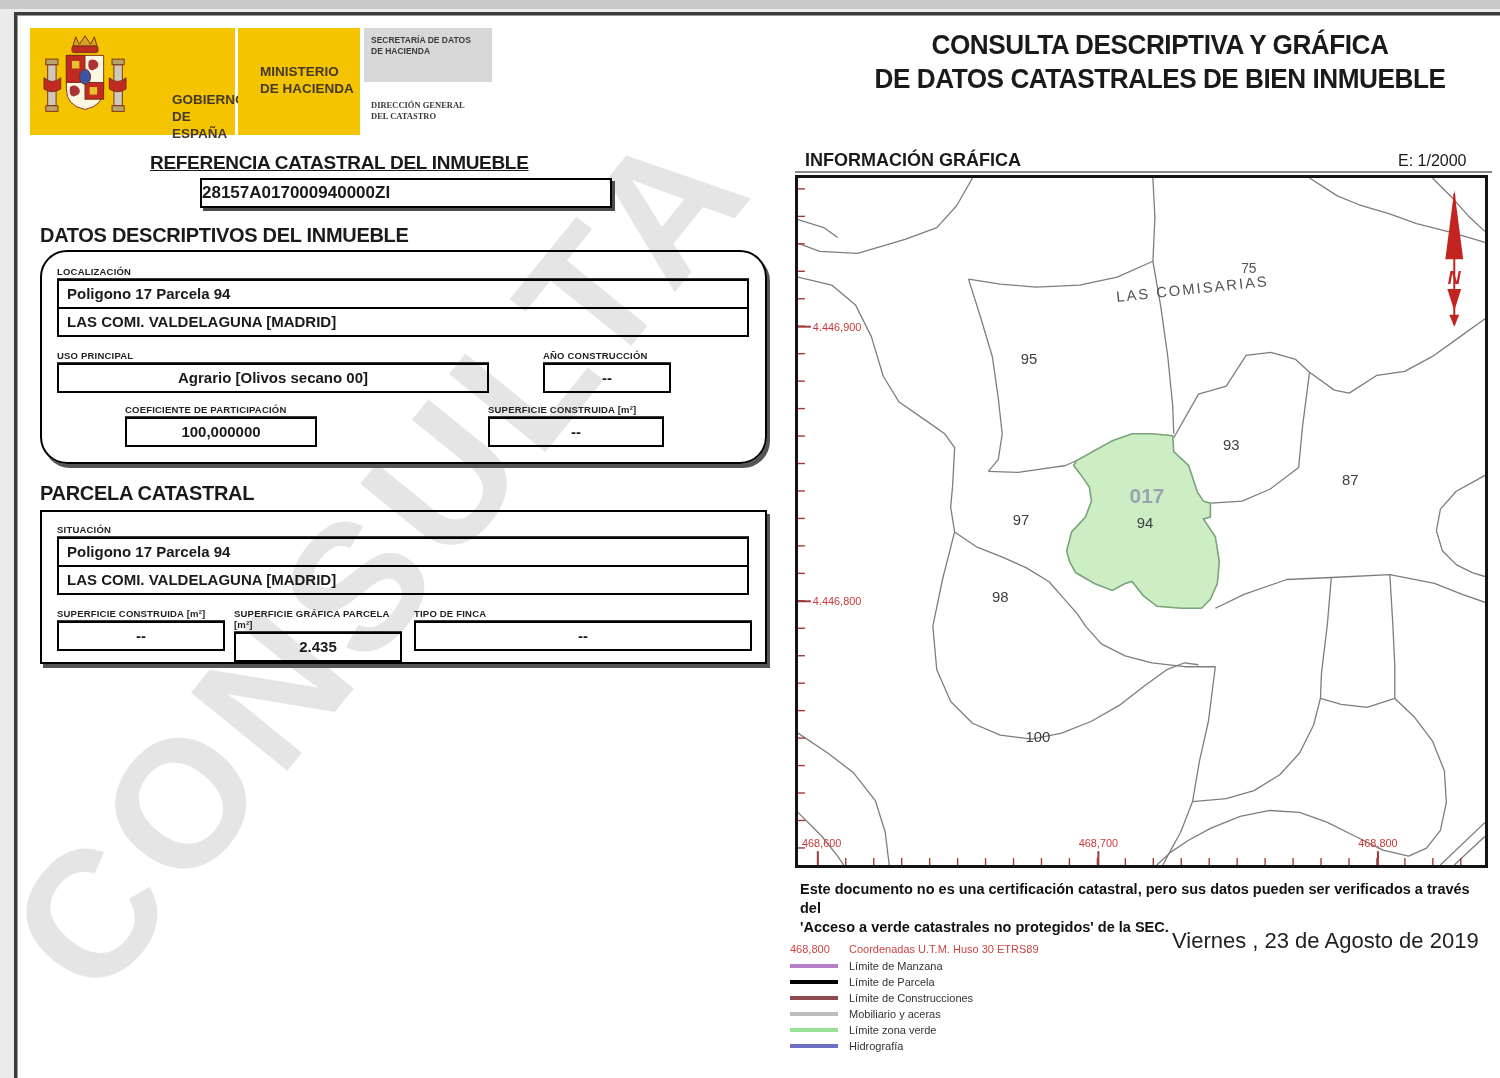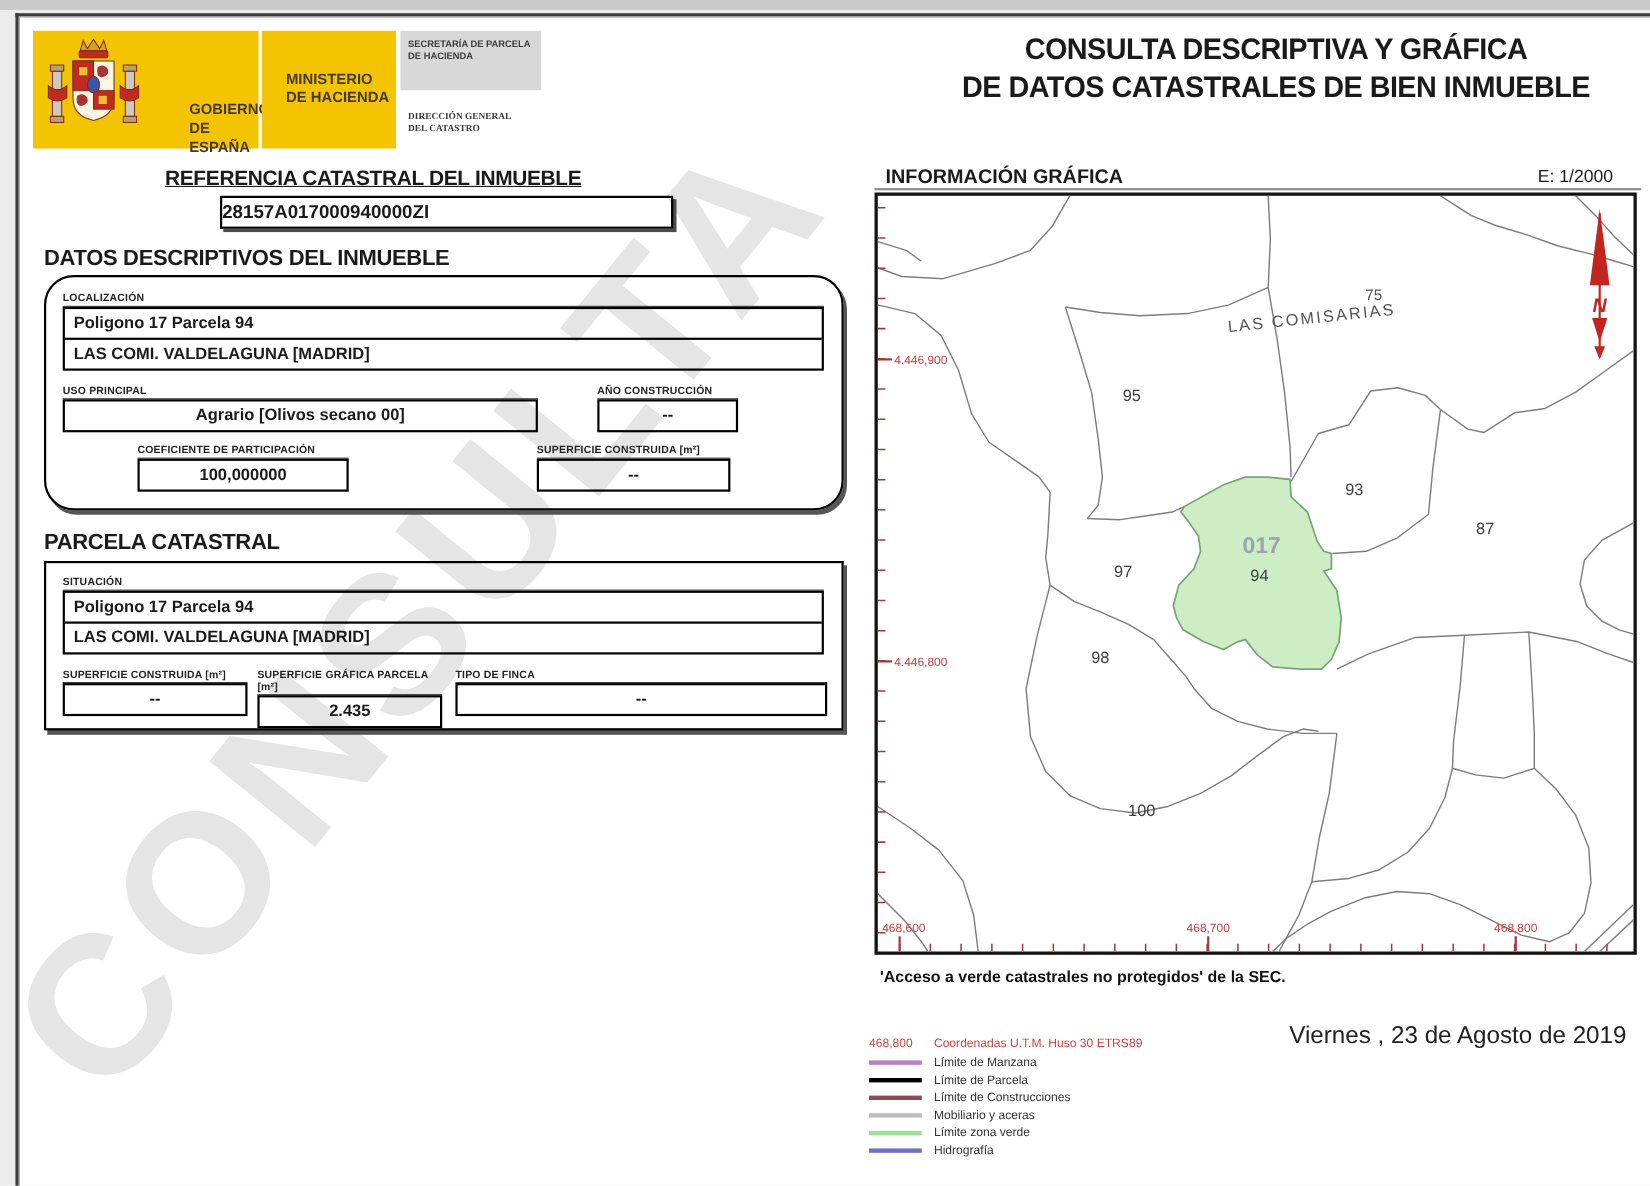--- a/index.html
+++ b/index.html
@@ -104,21 +104,21 @@
   </div>
 </div>
 <div class="abs z" id="yellow2">
   <div class="abs gov-text" style="left:22px;top:35px" id="ministerio-text2">
     <div>MINISTERIO</div>
     <div>DE HACIENDA</div>
   </div>
 </div>
 <div class="abs z" id="secretaria-box">
   <div class="small-org">
-    <div>SECRETARÍA DE PARCELA</div>
+    <div>SECRETARÍA DE DATOS</div>
     <div>DE HACIENDA</div>
   </div>
 </div>
 <div class="abs z" id="direccion-box">
   <div class="small-org" style="padding-top:10px">
     <div>DIRECCIÓN GENERAL</div>
     <div>DEL CATASTRO</div>
   </div>
 </div>
 
@@ -313,20 +313,21 @@
       <line x1="662" y1="16" x2="662" y2="148" stroke="#c22520" stroke-width="2"></line>
       <polygon points="662,12 653,82 671,82" fill="#c22520"></polygon>
       <text id="north-n" x="662" y="107" font-size="18" font-weight="bold" fill="#c22520" text-anchor="middle" font-style="italic">N</text>
       <polygon points="655,112 669,112 662,134" fill="#c22520"></polygon>
       <polygon points="657,138 667,138 662,150" fill="#c22520"></polygon>
     </g>
   </svg>
 </div>
 
 <div class="abs z" id="disclaimer">
+  <div>Este documento no es una certificación catastral, pero sus datos pueden ser verificados a través del</div>
   <div>'Acceso a verde catastrales no protegidos' de la SEC.</div>
 </div>
 <div class="abs z" id="date-text">Viernes , 23 de Agosto de 2019</div>
 
 <div class="abs z" id="legend">
   <div id="legend-coord-row">
     <span id="legend-coord-sample" style="color: rgb(204, 68, 68);">468,800</span>
     <span id="legend-coord-label" style="color: rgb(204, 68, 68);">Coordenadas U.T.M. Huso 30 ETRS89</span>
   </div>
   <div id="legend-items">

